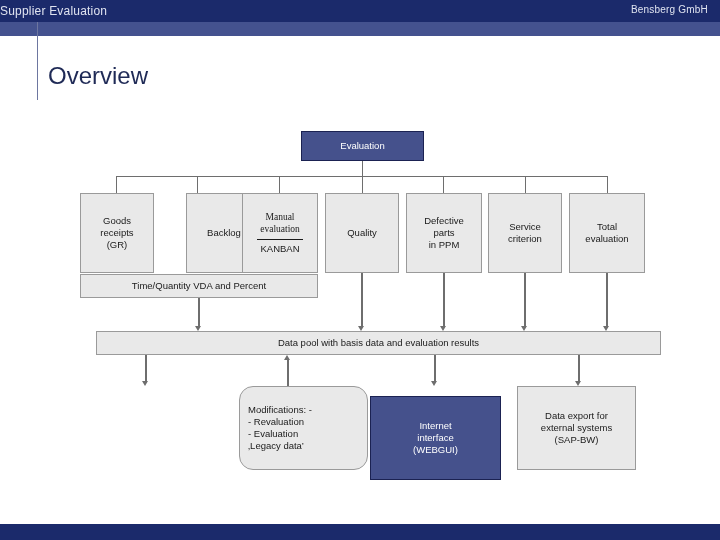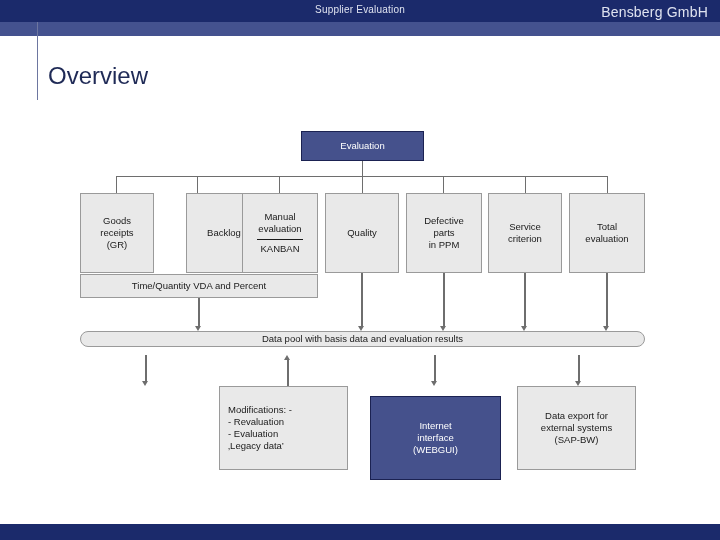--- a/index.html
+++ b/index.html
@@ -35,29 +35,28 @@
   .header-light {
     position: absolute;
     left: 0; top: 22px;
     width: 720px; height: 14px;
     background: #44528f;
   }
   .header-title {
     position: absolute;
     left: 0; top: 4px;
     width: 720px;
-    text-align: center;
-    font-size: 10px;
+    font-size: 12px;
     color: #dfe3f0;
     letter-spacing: .2px;
   }
   .header-company {
     position: absolute;
     right: 12px; top: 4px;
-    font-size: 14px;
+    font-size: 10px;
     color: #dfe3f0;
     letter-spacing: .2px;
   }
 
   
   .left-rule {
     position: absolute;
     left: 37px; top: 22px;
     width: 1px; height: 78px;
     background: #6d76a0;
@@ -164,21 +163,21 @@
 receipts
 (GR)</span>
   </div>
 
   <div class="node gray" style="left:160px; top:193px; width:76px; height:80px;margin-left:26px;">
     <span class="stack" style="white-space:pre-line;">Backlog</span>
   </div>
 
   <div class="node gray" style="left:242px; top:193px; width:76px; height:80px;">
     <div class="stack">
-      <div style="white-space:pre-line;">Manual
+      <div style="white-space:pre-line;font-family:Liberation Serif, serif;">Manual
 evaluation</div>
       <div class="divider"></div>
       <div style="white-space:pre-line;">KANBAN</div>
     </div>
   </div>
 
   <div class="node gray" style="left:325px; top:193px; width:74px; height:80px;">
     <span class="stack" style="white-space:pre-line;">Quality</span>
   </div>
 
@@ -210,38 +209,38 @@
 
   <div class="ln" style="left:443px; top:273px; width:1.5px; height:54px;"></div>
   <div class="arrow-down" style="left:440px; top:326px;"></div>
 
   <div class="ln" style="left:524px; top:273px; width:1.5px; height:54px;"></div>
   <div class="arrow-down" style="left:521px; top:326px;"></div>
 
   <div class="ln" style="left:606px; top:273px; width:1.5px; height:54px;"></div>
   <div class="arrow-down" style="left:603px; top:326px;"></div>
 
-  <div class="node gray" style="left:80px; top:331px; width:565px; height:16px;border-radius:9px;">
+  <div class="node gray" style="left:96px; top:331px; width:565px; height:24px;">
     <span>Data pool with basis data and evaluation results</span>
   </div>
 
   <div class="ln" style="left:145px; top:355px; width:1.5px; height:27px;"></div>
   <div class="arrow-down" style="left:142px; top:381px;"></div>
 
   <div class="ln" style="left:287px; top:360px; width:1.5px; height:26px;"></div>
   <div class="arrow-up" style="left:284px; top:355px;"></div>
 
   <div class="ln" style="left:434px; top:355px; width:1.5px; height:27px;"></div>
   <div class="arrow-down" style="left:431px; top:381px;"></div>
 
   <div class="ln" style="left:578px; top:355px; width:1.5px; height:27px;"></div>
   <div class="arrow-down" style="left:575px; top:381px;"></div>
 
 
-  <div class="node gray left" style="left:219px; top:386px; width:129px; height:84px;">
+  <div class="node gray left" style="left:239px; top:386px; width:129px; height:84px;border-radius:14px;">
     <span class="stack" style="white-space:pre-line;">Modifications: -
 - Revaluation
 - Evaluation
   ‚Legacy data’</span>
   </div>
 
   <div class="node blue" style="left:370px; top:386px; width:131px; height:84px;margin-top:10px;">
     <span class="stack" style="white-space:pre-line;">Internet
 interface
 (WEBGUI)</span>

